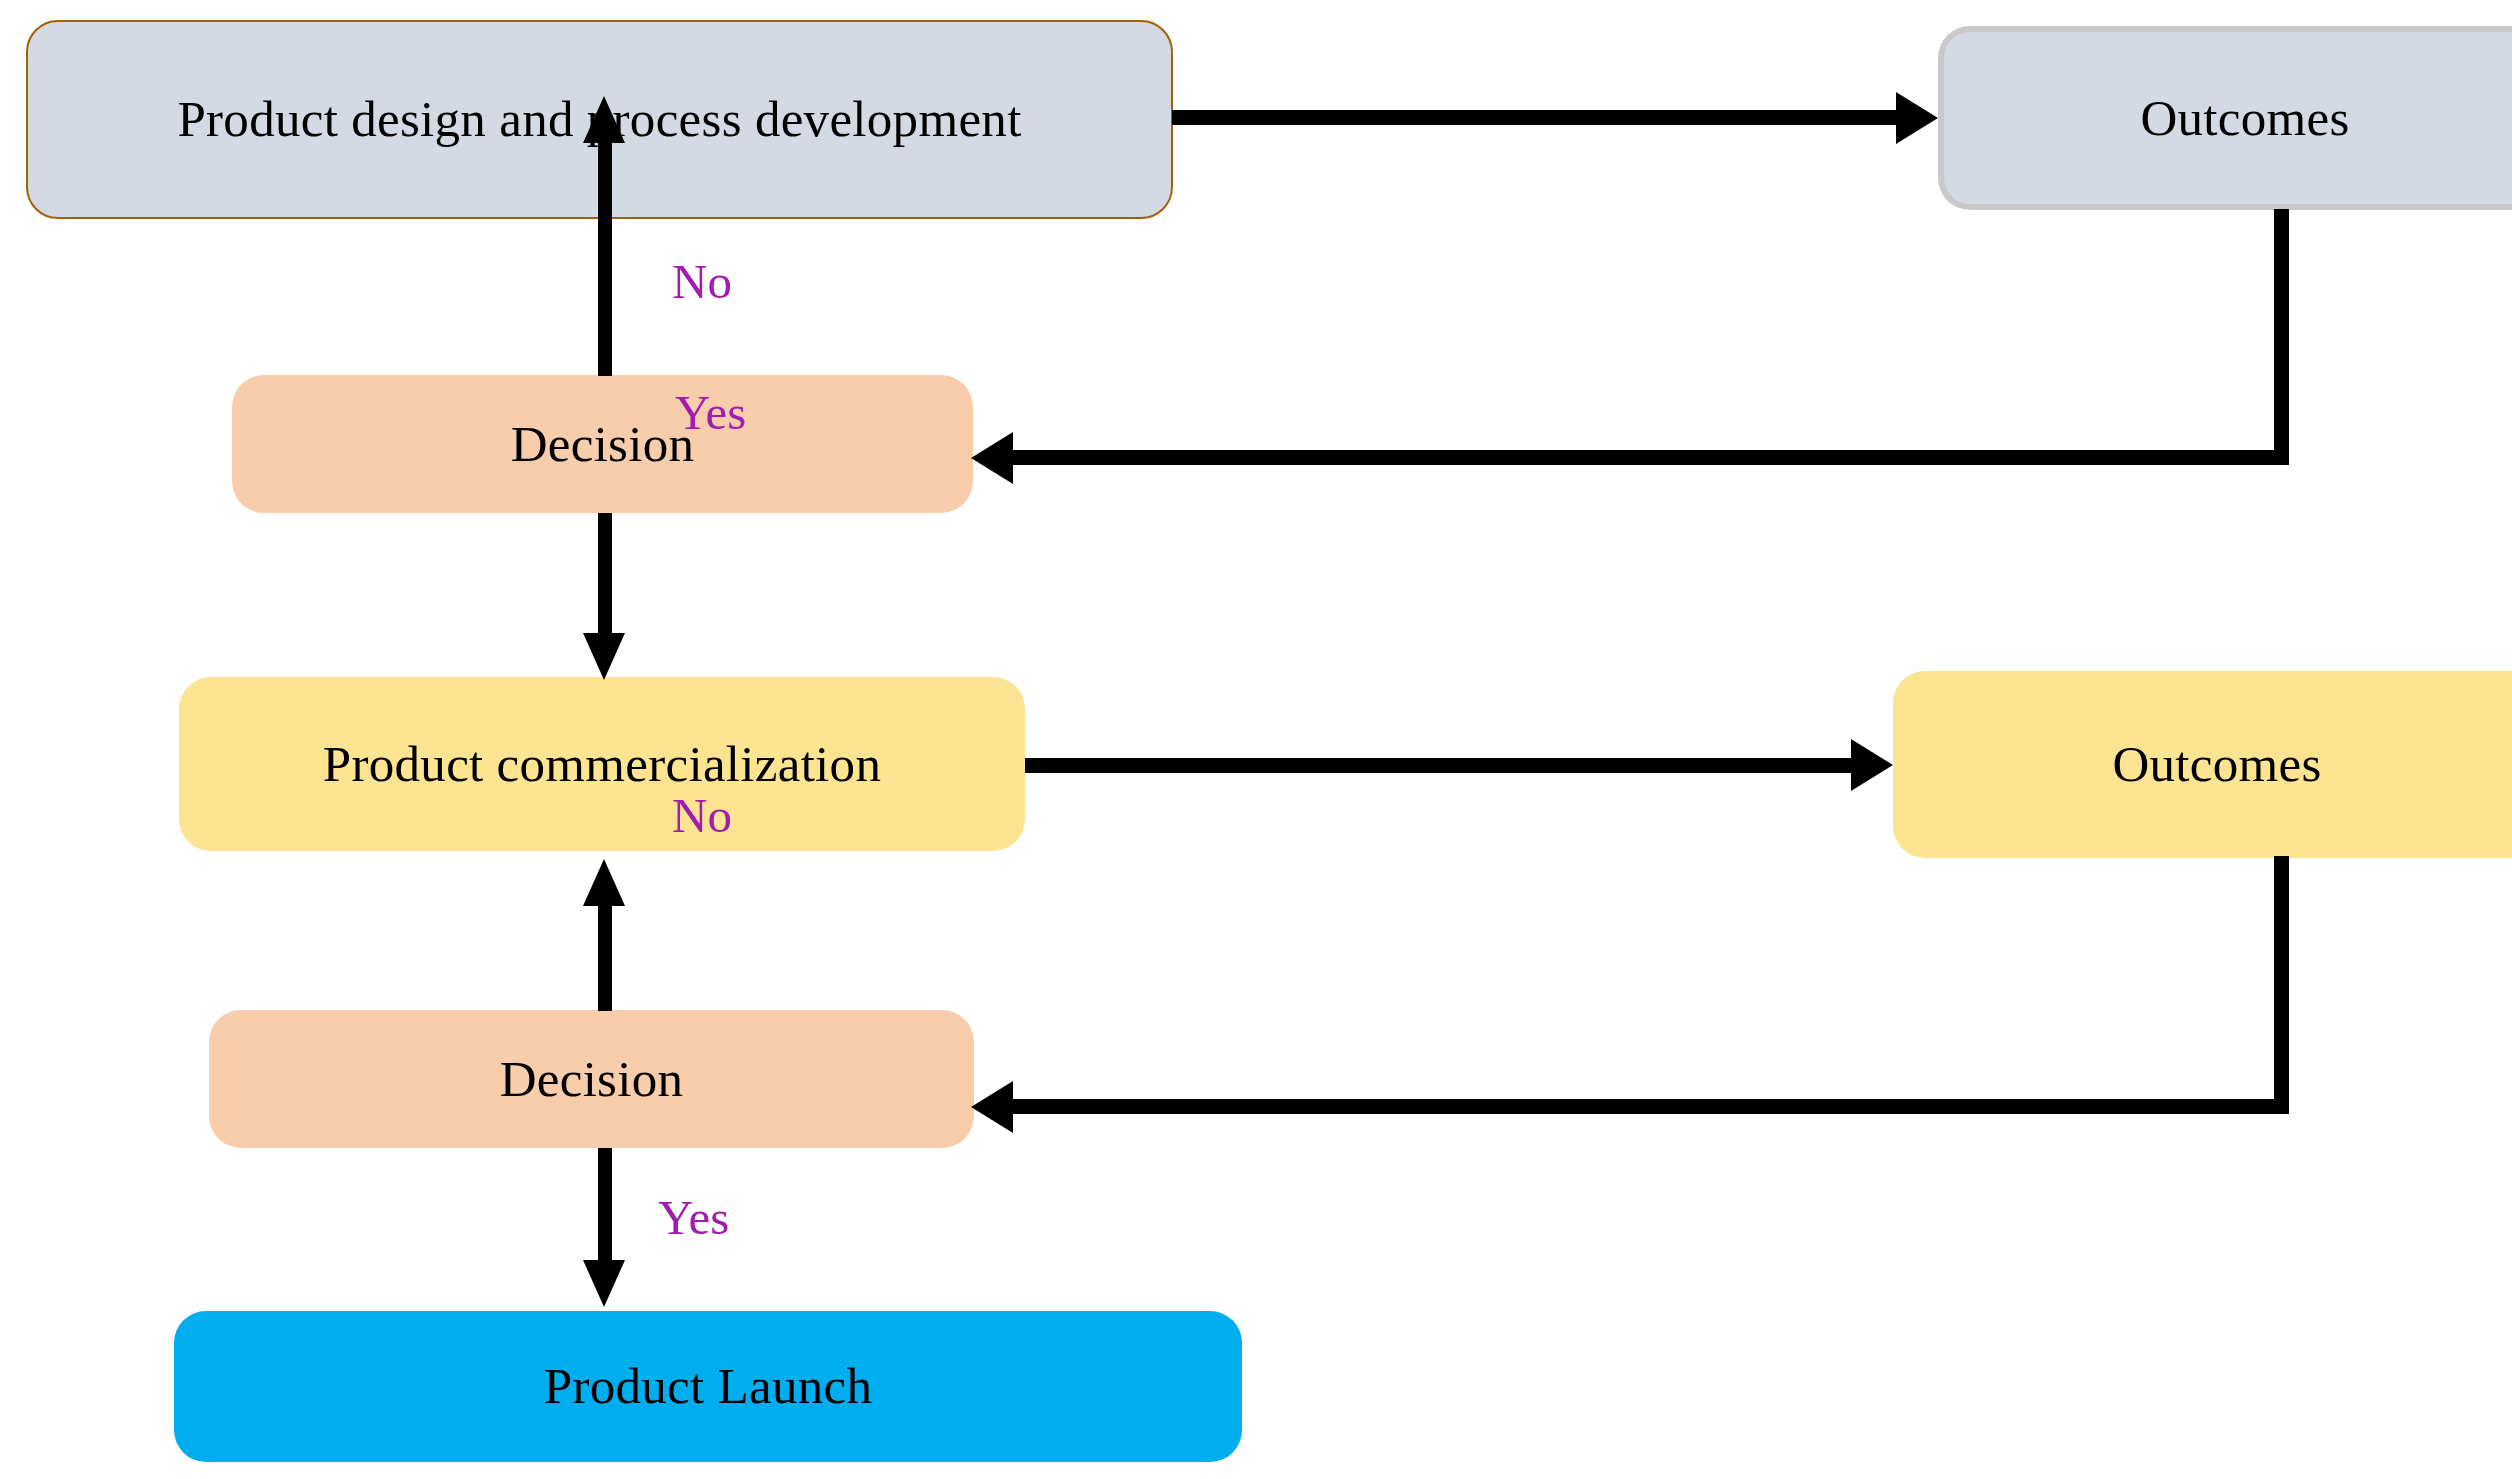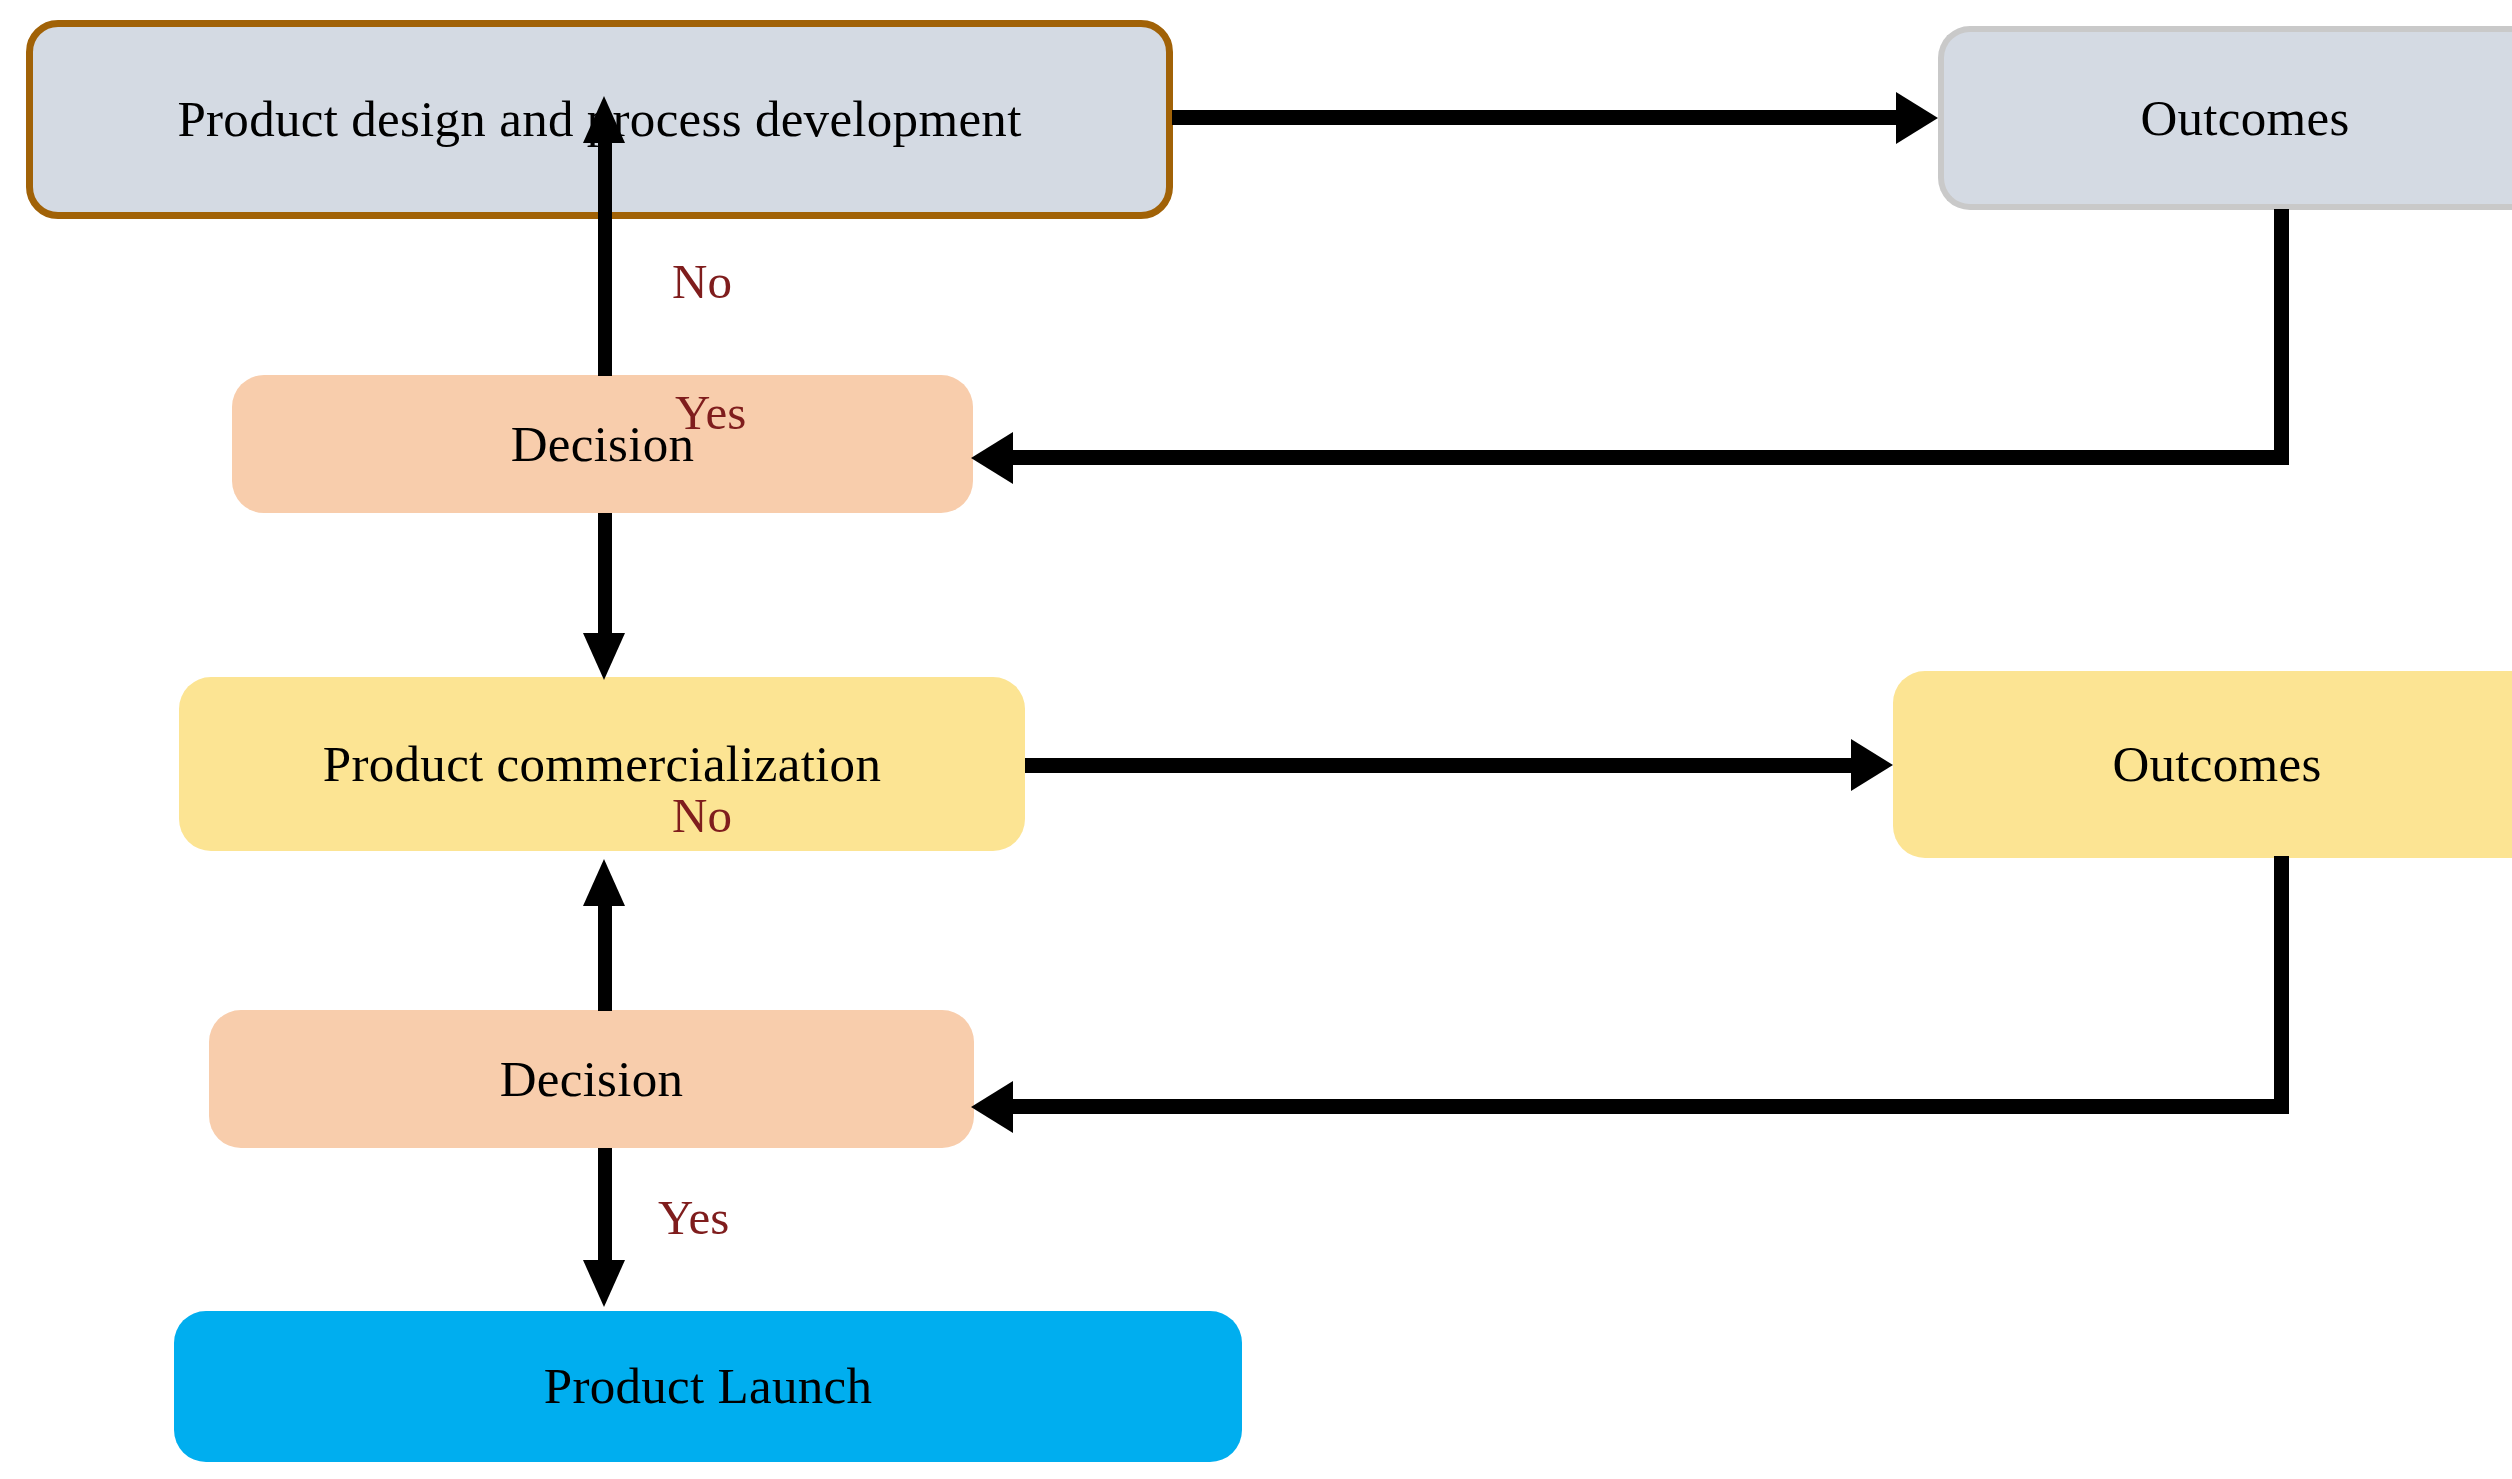--- a/index.html
+++ b/index.html
@@ -31,21 +31,21 @@
   .node-label {
     font-size: 51px;
     letter-spacing: 0.3px;
     white-space: nowrap;
   }
 
   
   #node-design {
     left: 26px;  top: 20px;  width: 1147px; height: 199px;
     background: #d4dae3;
-    border: 7px solid #a16207;
+    border: 2px solid #a16207;
   }
   #node-outcomes-1 {
     left: 1938px; top: 26px; width: 608px; height: 184px;
     background: #d4dae3;
     border: 6px solid #c9c9c9;
     border-right: none;
     border-top-right-radius: 0;
     border-bottom-right-radius: 0;
   }
   #node-decision-1 {
@@ -98,21 +98,21 @@
     border-bottom: 47px solid #000000;
   }
   .arrow-down {
     border-left: 21.6px solid transparent;
     border-right: 21.6px solid transparent;
     border-top: 47px solid #000000;
   }
   .edge-label {
     position: absolute;
     font-size: 49px;
-    color: #7f1d1d;
+    color: #a21caf;
     white-space: nowrap;
     user-select: none;
   }
 </style>
 </head>
 <body>
 
 <div id="stage">
 
   <div class="node" id="node-design">

